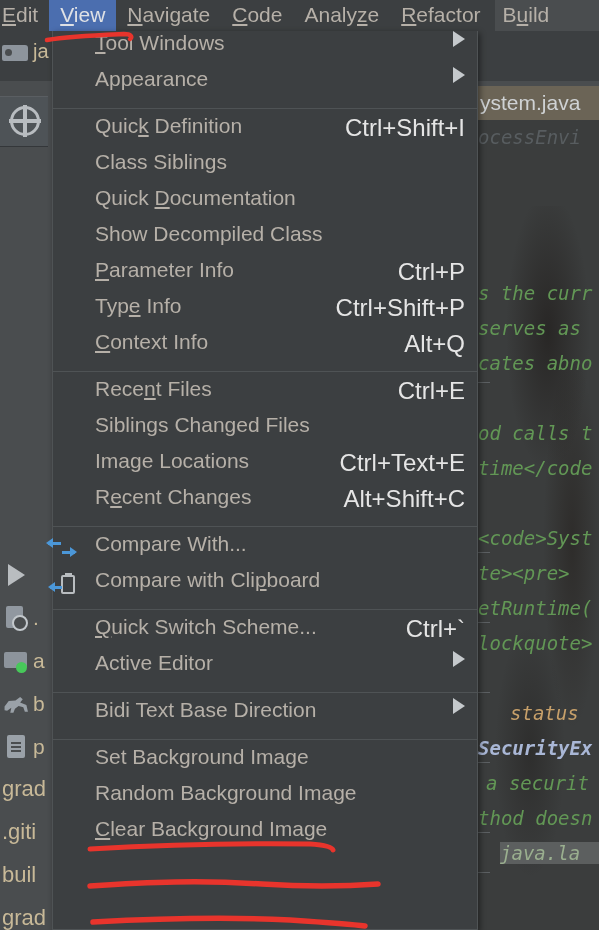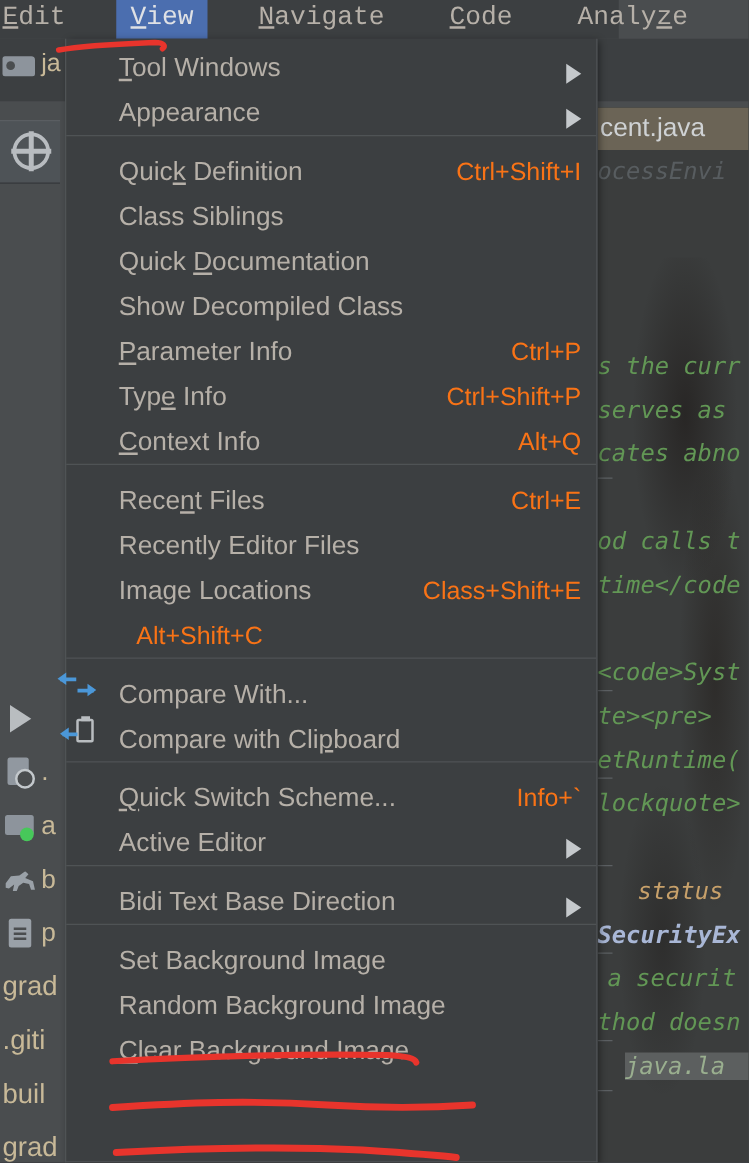--- a/index.html
+++ b/index.html
@@ -10,25 +10,25 @@
     overflow: hidden;
   }
   #root { position: relative; width: 599px; height: 930px; }
 
   
   .ide-bg { position: absolute; inset: 0; background: #4a4d4f; }
 
   .menubar {
     position: absolute; left: 0; top: 0; width: 495px; height: 31px;
     background: #3c3f41;
-    display: flex; align-items: center; font-family: Liberation Mono, monospace;
+    display: flex; align-items: center;
   }
   .menubar-item {
     font-size: 21px; color: #b6b0a8; padding: 2px 11px 3px 11px;
-    white-space: nowrap; line-height: 26px; margin-left: 30px;
+    white-space: nowrap; line-height: 26px;
   }
   .menubar-item.selected { background: #4b6eaf; color: #dfe1e5; }
   .mn { text-decoration: underline; text-underline-offset: 2px; }
 
   
   .toolbar {
     position: absolute; left: 0; top: 31px; width: 599px; height: 50px;
     background: #3c3f41;
   }
   .proj-chip {
@@ -157,26 +157,26 @@
     pointer-events: none;
   }
 
   
   .menu {
     position: absolute; left: 52px; top: 31px; width: 426px; height: 899px;
     background: #3c3f41; border: 1px solid #4f5355; border-top: none;
     box-shadow: 2px 2px 6px rgba(0,0,0,.45);
   }
   .menu-item {
-    position: relative; height: 36px; display: flex; align-items: flex-end;
+    position: relative; height: 36px; display: flex; align-items: flex-start;
     padding-left: 42px; padding-right: 12px;
     color: #b6b0a8; font-size: 21px; white-space: nowrap;
   }
   .menu-item .label { flex: 1; }
-  .menu-item .shortcut { color: #f97316; font-size: 20px; padding-left: 14px; }
+  .menu-item .shortcut { color: #e5e5e5; font-size: 24px; padding-left: 14px; }
   .menu-item .arrow {
     width: 0; height: 0; margin-left: 10px;
     border-top: 8px solid transparent; border-bottom: 8px solid transparent;
     border-left: 12px solid #c5c9cc;
   }
   .menu-sep { height: 1px; background: #4f5355; margin: 5px 0; }
   .m-ico { position: absolute; left: 8px; top: 7px; width: 26px; height: 22px; }
 
   
   .arrow-pair { position: relative; width: 26px; height: 22px; }
@@ -219,21 +219,21 @@
   .annot { position: absolute; pointer-events: none; }
 </style>
 </head>
 <body>
 
 <div id="root">
 
   <div class="ide-bg"></div>
 
   <div class="editor">
-    <div class="editor-tab">cent.java</div>
+    <div class="editor-tab">ystem.java</div>
     <div class="bg-art"></div>
     <div class="code-line c-faint" style="top:40px">ocessEnvi</div>
     <div class="code-line c-green" style="top:196px">s the curr</div>
     <div class="code-line c-green" style="top:231px">serves as</div>
     <div class="code-line c-green" style="top:266px">cates abno</div>
     <div class="code-line c-green" style="top:336px">od calls t</div>
     <div class="code-line c-green" style="top:371px">time&lt;/code</div>
     <div class="code-line c-green" style="top:441px">&lt;code&gt;Syst</div>
     <div class="code-line c-green" style="top:476px">te&gt;&lt;pre&gt;</div>
     <div class="code-line c-green" style="top:511px">etRuntime(</div>
@@ -336,42 +336,43 @@
       <div class="menu-item">
         <span class="label"><span class="mn">C</span>ontext Info</span>
         <span class="shortcut">Alt+Q</span>
       </div>
       <div class="menu-sep"></div>
       <div class="menu-item">
         <span class="label">Rece<span class="mn">n</span>t Files</span>
         <span class="shortcut">Ctrl+E</span>
       </div>
       <div class="menu-item">
-        <span class="label">Recently Editor Files</span>
+        <span class="label">Siblings Changed Files</span>
       </div>
       <div class="menu-item">
         <span class="label">Image Locations</span>
-        <span class="shortcut">Class+Shift+E</span>
-      </div>
-      <div class="menu-item">
+        <span class="shortcut">Ctrl+Text+E</span>
+      </div>
+      <div class="menu-item">
+        <span class="label">R<span class="mn">e</span>cent Changes</span>
         <span class="shortcut">Alt+Shift+C</span>
       </div>
       <div class="menu-sep"></div>
       <div class="menu-item">
         <span class="m-ico"><span class="arrow-pair"><span class="a1"></span><span class="a2"></span></span></span>
         <span class="label">Compare With...</span>
       </div>
       <div class="menu-item">
         <span class="m-ico"><span class="clip-ico"><span class="board"></span><span class="tab"></span><span class="a2"></span></span></span>
         <span class="label">Compare with Cli<span class="mn">p</span>board</span>
       </div>
       <div class="menu-sep"></div>
       <div class="menu-item">
         <span class="label"><span class="mn">Q</span>uick Switch Scheme...</span>
-        <span class="shortcut">Info+`</span>
+        <span class="shortcut">Ctrl+`</span>
       </div>
       <div class="menu-item">
         <span class="label">Active Editor</span>
         <span class="arrow"></span>
       </div>
       <div class="menu-sep"></div>
       <div class="menu-item">
         <span class="label">Bidi Text Base Direction</span>
         <span class="arrow"></span>
       </div>

